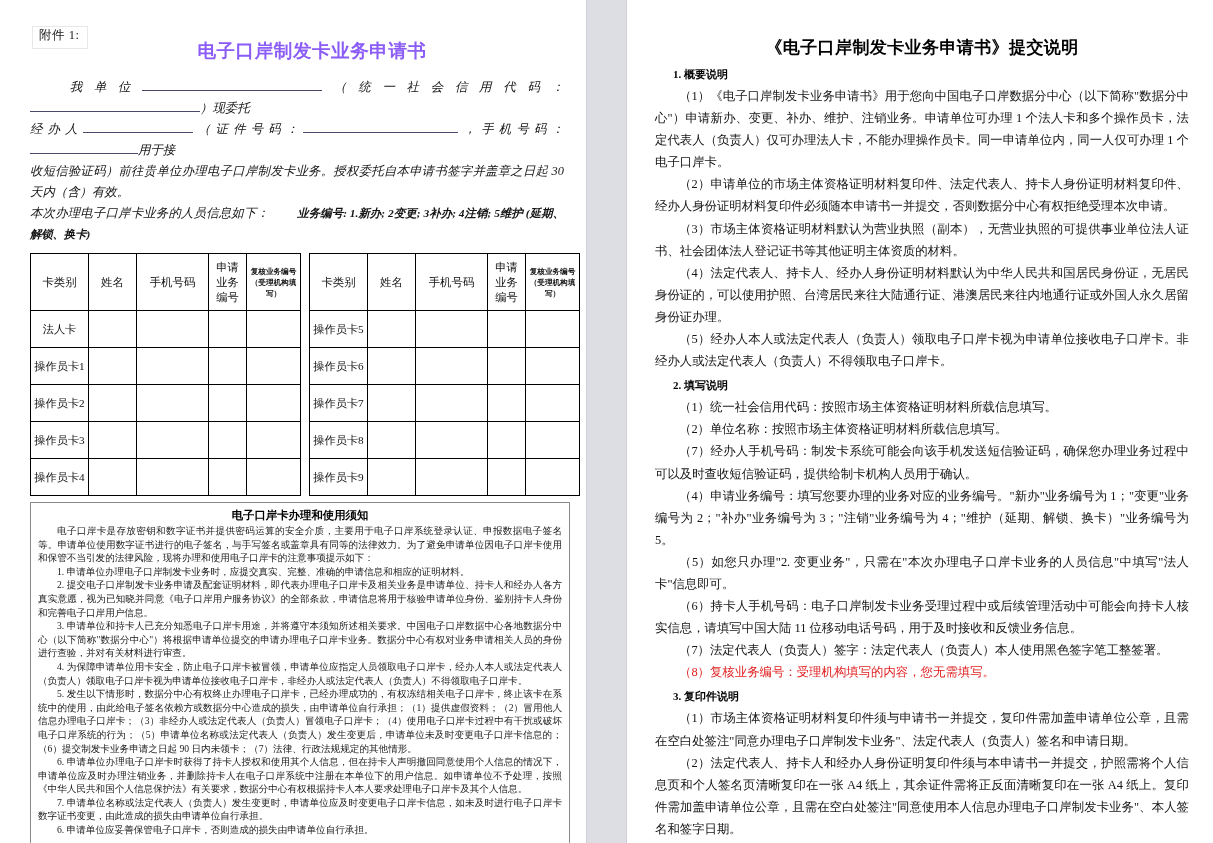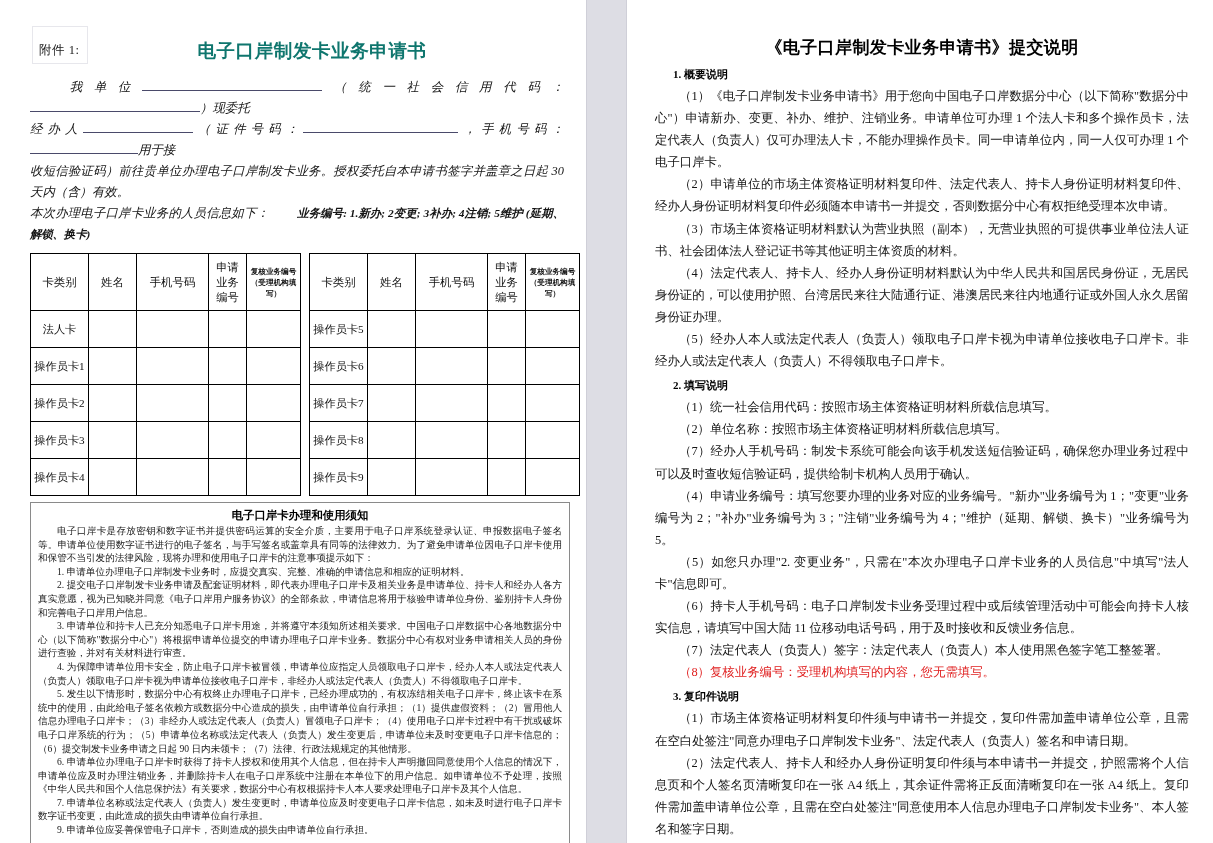--- a/index.html
+++ b/index.html
@@ -45,33 +45,33 @@
     width: 586px;
     padding: 22px 24px 4px 28px;
   }
 
   
   .attach-label {
     display: inline-block;
     font-size: 12.5px;
     letter-spacing: 0.5px;
     border: 1px solid #e7e7ec;
-    padding: 15px 8px 4px 6px;
+    padding: 0 8px 4px 6px;
     color: #1a1a1a;
     font-weight: 500;
     position: absolute;
     left: 32px;
     top: 26px;
   }
   .doc-title {
     text-align: center;
     font-size: 18.5px;
     font-weight: bold;
     letter-spacing: 0.6px;
-    color: #0f766e;
+    color: #8b5cf6;
     margin: 16px 0 0 0;
     padding-left: 30px;
     font-family: "Liberation Serif", "DejaVu Serif", serif;
   }
   .intro {
     margin-top: 14px;
     font-size: 12.4px;
     line-height: 21px;
     color: #141414;
     text-align: justify;
@@ -343,21 +343,21 @@
     <div class="notice-box">
       <div class="notice-title">电子口岸卡办理和使用须知</div>
       <p class="ind">电子口岸卡是存放密钥和数字证书并提供密码运算的安全介质，主要用于电子口岸系统登录认证、申报数据电子签名等。申请单位使用数字证书进行的电子签名，与手写签名或盖章具有同等的法律效力。为了避免申请单位因电子口岸卡使用和保管不当引发的法律风险，现将办理和使用电子口岸卡的注意事项提示如下：</p>
       <p class="ind">1. 申请单位办理电子口岸制发卡业务时，应提交真实、完整、准确的申请信息和相应的证明材料。</p>
       <p class="ind">2. 提交电子口岸制发卡业务申请及配套证明材料，即代表办理电子口岸卡及相关业务是申请单位、持卡人和经办人各方真实意愿，视为已知晓并同意《电子口岸用户服务协议》的全部条款，申请信息将用于核验申请单位身份、鉴别持卡人身份和完善电子口岸用户信息。</p>
       <p class="ind">3. 申请单位和持卡人已充分知悉电子口岸卡用途，并将遵守本须知所述相关要求。中国电子口岸数据中心各地数据分中心（以下简称"数据分中心"）将根据申请单位提交的申请办理电子口岸卡业务。数据分中心有权对业务申请相关人员的身份进行查验，并对有关材料进行审查。</p>
       <p class="ind">4. 为保障申请单位用卡安全，防止电子口岸卡被冒领，申请单位应指定人员领取电子口岸卡，经办人本人或法定代表人（负责人）领取电子口岸卡视为申请单位接收电子口岸卡，非经办人或法定代表人（负责人）不得领取电子口岸卡。</p>
       <p class="ind">5. 发生以下情形时，数据分中心有权终止办理电子口岸卡，已经办理成功的，有权冻结相关电子口岸卡，终止该卡在系统中的使用，由此给电子签名依赖方或数据分中心造成的损失，由申请单位自行承担；（1）提供虚假资料；（2）冒用他人信息办理电子口岸卡；（3）非经办人或法定代表人（负责人）冒领电子口岸卡；（4）使用电子口岸卡过程中有干扰或破坏电子口岸系统的行为；（5）申请单位名称或法定代表人（负责人）发生变更后，申请单位未及时变更电子口岸卡信息的；（6）提交制发卡业务申请之日起 90 日内未领卡；（7）法律、行政法规规定的其他情形。</p>
       <p class="ind">6. 申请单位办理电子口岸卡时获得了持卡人授权和使用其个人信息，但在持卡人声明撤回同意使用个人信息的情况下，申请单位应及时办理注销业务，并删除持卡人在电子口岸系统中注册在本单位下的用户信息。如申请单位不予处理，按照《中华人民共和国个人信息保护法》有关要求，数据分中心有权根据持卡人本人要求处理电子口岸卡及其个人信息。</p>
       <p class="ind">7. 申请单位名称或法定代表人（负责人）发生变更时，申请单位应及时变更电子口岸卡信息，如未及时进行电子口岸卡数字证书变更，由此造成的损失由申请单位自行承担。</p>
-      <p class="ind">9. 申请单位应妥善保管电子口岸卡，否则造成的损失由申请单位自行承担。</p>
+      <p class="ind">6. 申请单位应妥善保管电子口岸卡，否则造成的损失由申请单位自行承担。</p>
     </div>
 
   </div>
 
   <div class="gutter"></div>
 
   <div class="page page-right">
 
     <div class="doc-title-2">《电子口岸制发卡业务申请书》提交说明</div>
 

